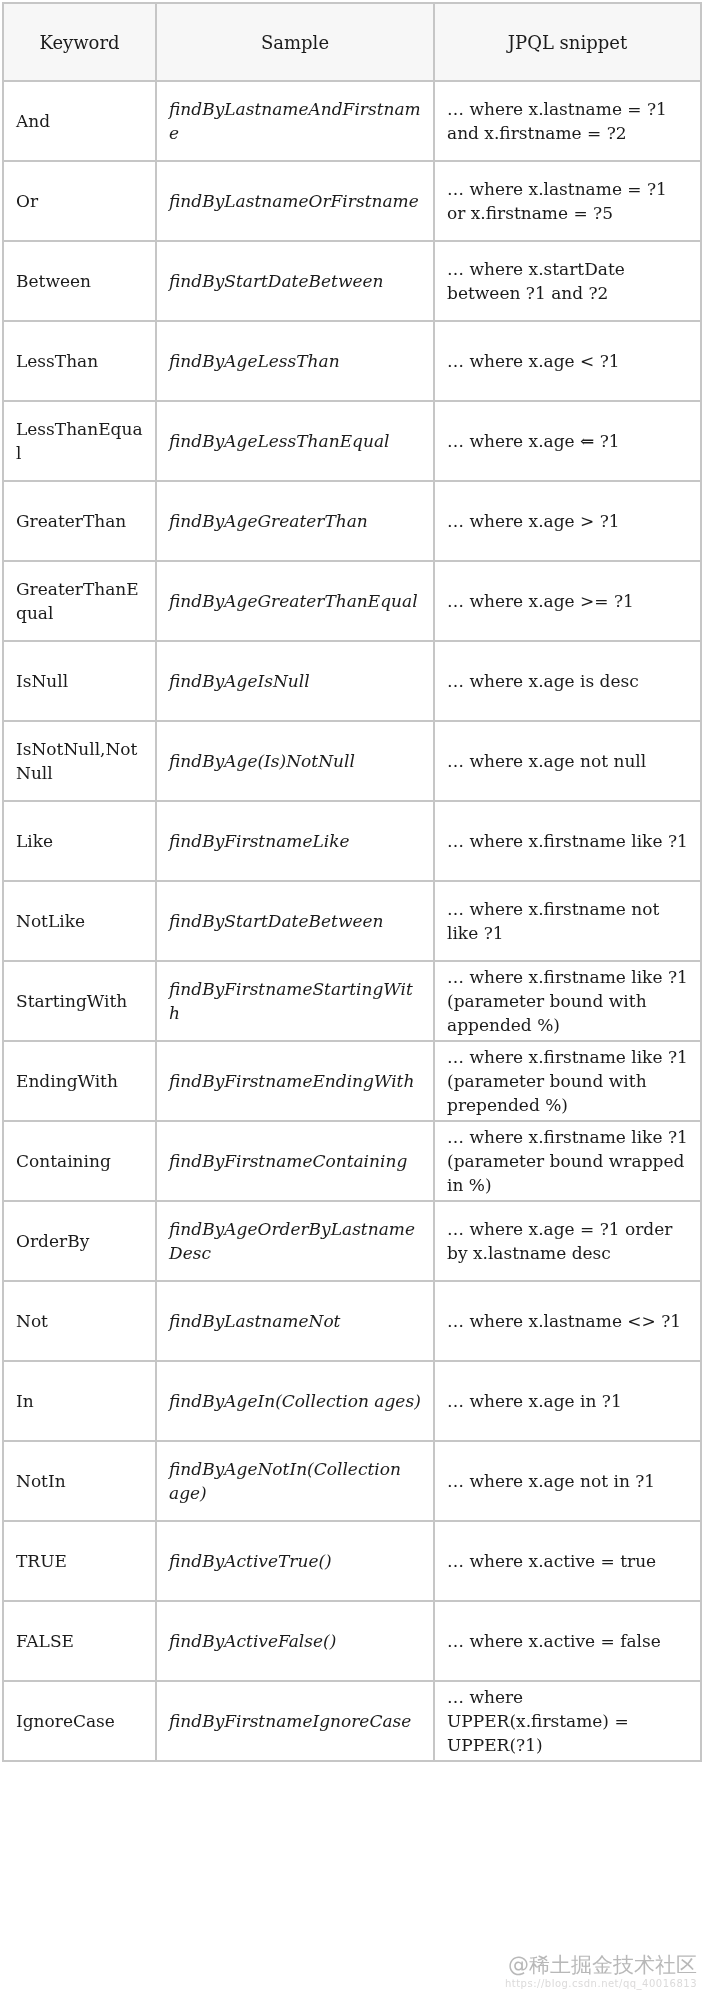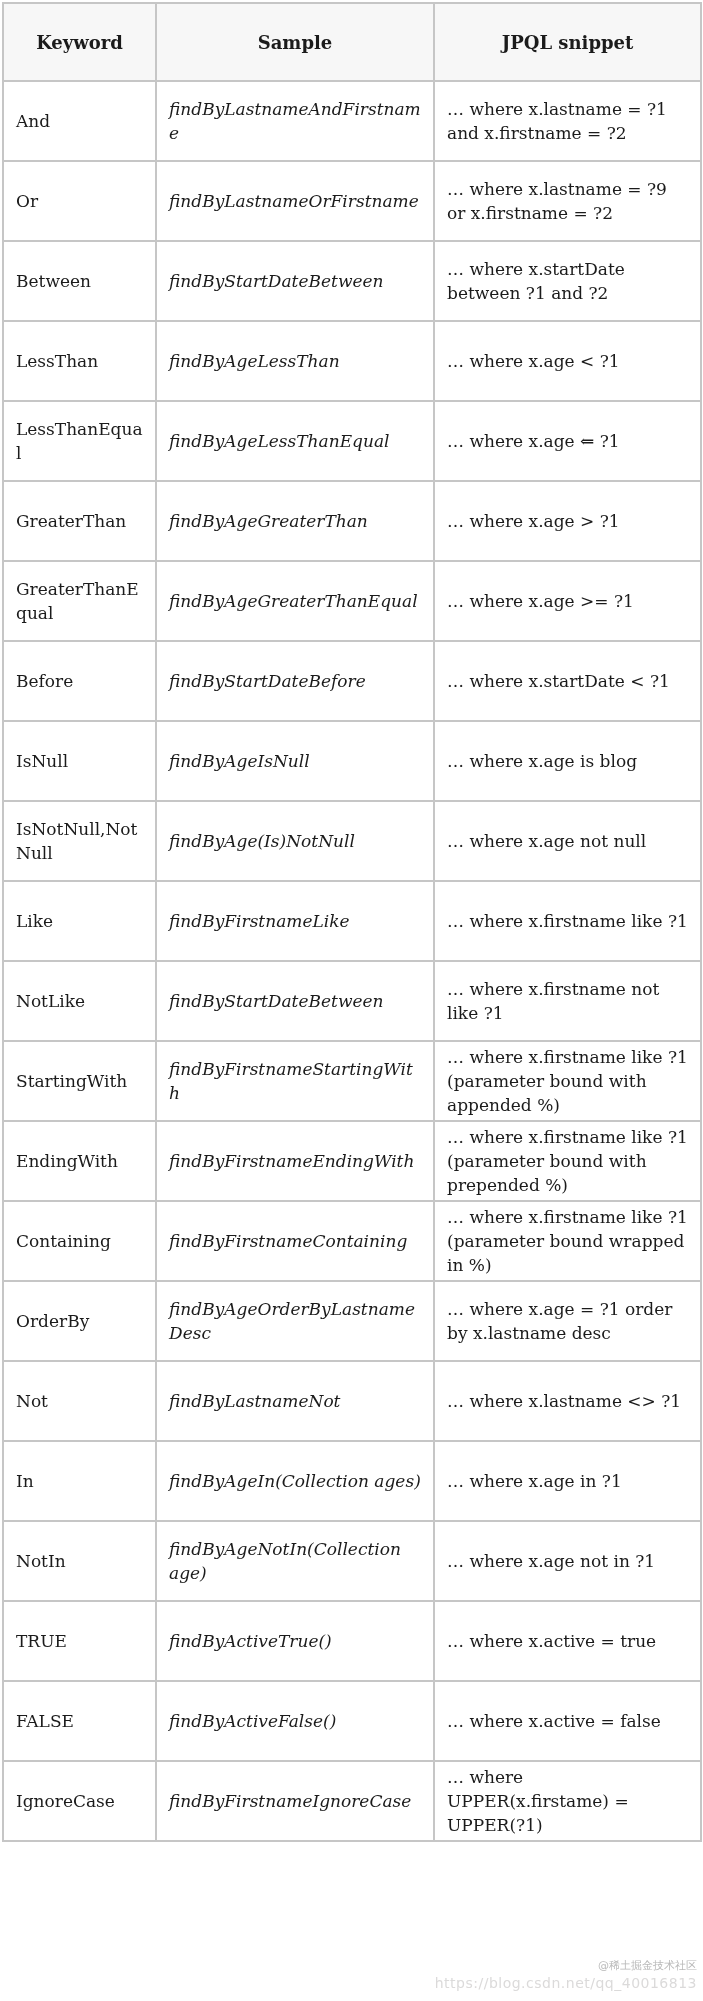--- a/index.html
+++ b/index.html
@@ -24,21 +24,21 @@
     margin: 2px 0 0 2px;
   }
   table.kw th, table.kw td {
     border: 2px solid #c6c6c6;
     box-sizing: border-box;
     overflow: hidden;
   }
   table.kw th {
     height: 78px;
     background: #f7f7f7;
-    font-weight: bold;
+    font-weight: normal;
     font-size: 18px;
     text-align: center;
     vertical-align: middle;
     padding: 2px 6px;
   }
   table.kw td {
     height: 80px;
     vertical-align: middle;
     font-size: 17px;
     line-height: 24px;
@@ -57,28 +57,28 @@
   .wm {
     position: absolute;
     right: 6px;
     top: 1954px;
     text-align: right;
     pointer-events: none;
     z-index: 5;
   }
   .wm1 {
     font-family: "DejaVu Sans", "Liberation Sans", sans-serif;
-    font-size: 11px;
+    font-size: 21px;
     line-height: 19px;
     color: rgba(160,160,160,0.75);
     padding-left: 35px;
   }
   .wm2 {
     font-family: "DejaVu Sans", "Liberation Sans", sans-serif;
-    font-size: 14px;
+    font-size: 10px;
     line-height: 17px;
     color: rgba(200,198,198,0.65);
     letter-spacing: 0.5px;
   }
 </style>
 </head>
 <body>
 
 <div class="page">
 
@@ -97,21 +97,21 @@
     </thead>
     <tbody>
         <tr>
     <td class="c-keyword">And</td>
     <td class="c-sample">findByLastnameAndFirstname</td>
     <td class="c-snippet">… where x.lastname = ?1 and x.firstname = ?2</td>
   </tr>
         <tr>
     <td class="c-keyword">Or</td>
     <td class="c-sample">findByLastnameOrFirstname</td>
-    <td class="c-snippet">… where x.lastname = ?9 or x.firstname = ?2</td>
+    <td class="c-snippet">… where x.lastname = ?1 or x.firstname = ?5</td>
   </tr>
         <tr>
     <td class="c-keyword">Between</td>
     <td class="c-sample">findByStartDateBetween</td>
     <td class="c-snippet">… where x.startDate between ?1 and ?2</td>
   </tr>
         <tr>
     <td class="c-keyword">LessThan</td>
     <td class="c-sample">findByAgeLessThan</td>
     <td class="c-snippet">… where x.age &lt; ?1</td>
@@ -125,28 +125,23 @@
     <td class="c-keyword">GreaterThan</td>
     <td class="c-sample">findByAgeGreaterThan</td>
     <td class="c-snippet">… where x.age &gt; ?1</td>
   </tr>
         <tr>
     <td class="c-keyword">GreaterThanEqual</td>
     <td class="c-sample">findByAgeGreaterThanEqual</td>
     <td class="c-snippet">… where x.age &gt;= ?1</td>
   </tr>
         <tr>
-    <td class="c-keyword">Before</td>
-    <td class="c-sample">findByStartDateBefore</td>
-    <td class="c-snippet">… where x.startDate &lt; ?1</td>
-  </tr>
-        <tr>
     <td class="c-keyword">IsNull</td>
     <td class="c-sample">findByAgeIsNull</td>
-    <td class="c-snippet">… where x.age is blog</td>
+    <td class="c-snippet">… where x.age is desc</td>
   </tr>
         <tr>
     <td class="c-keyword">IsNotNull,NotNull</td>
     <td class="c-sample">findByAge(Is)NotNull</td>
     <td class="c-snippet">… where x.age not null</td>
   </tr>
         <tr>
     <td class="c-keyword">Like</td>
     <td class="c-sample">findByFirstnameLike</td>
     <td class="c-snippet">… where x.firstname like ?1</td>

